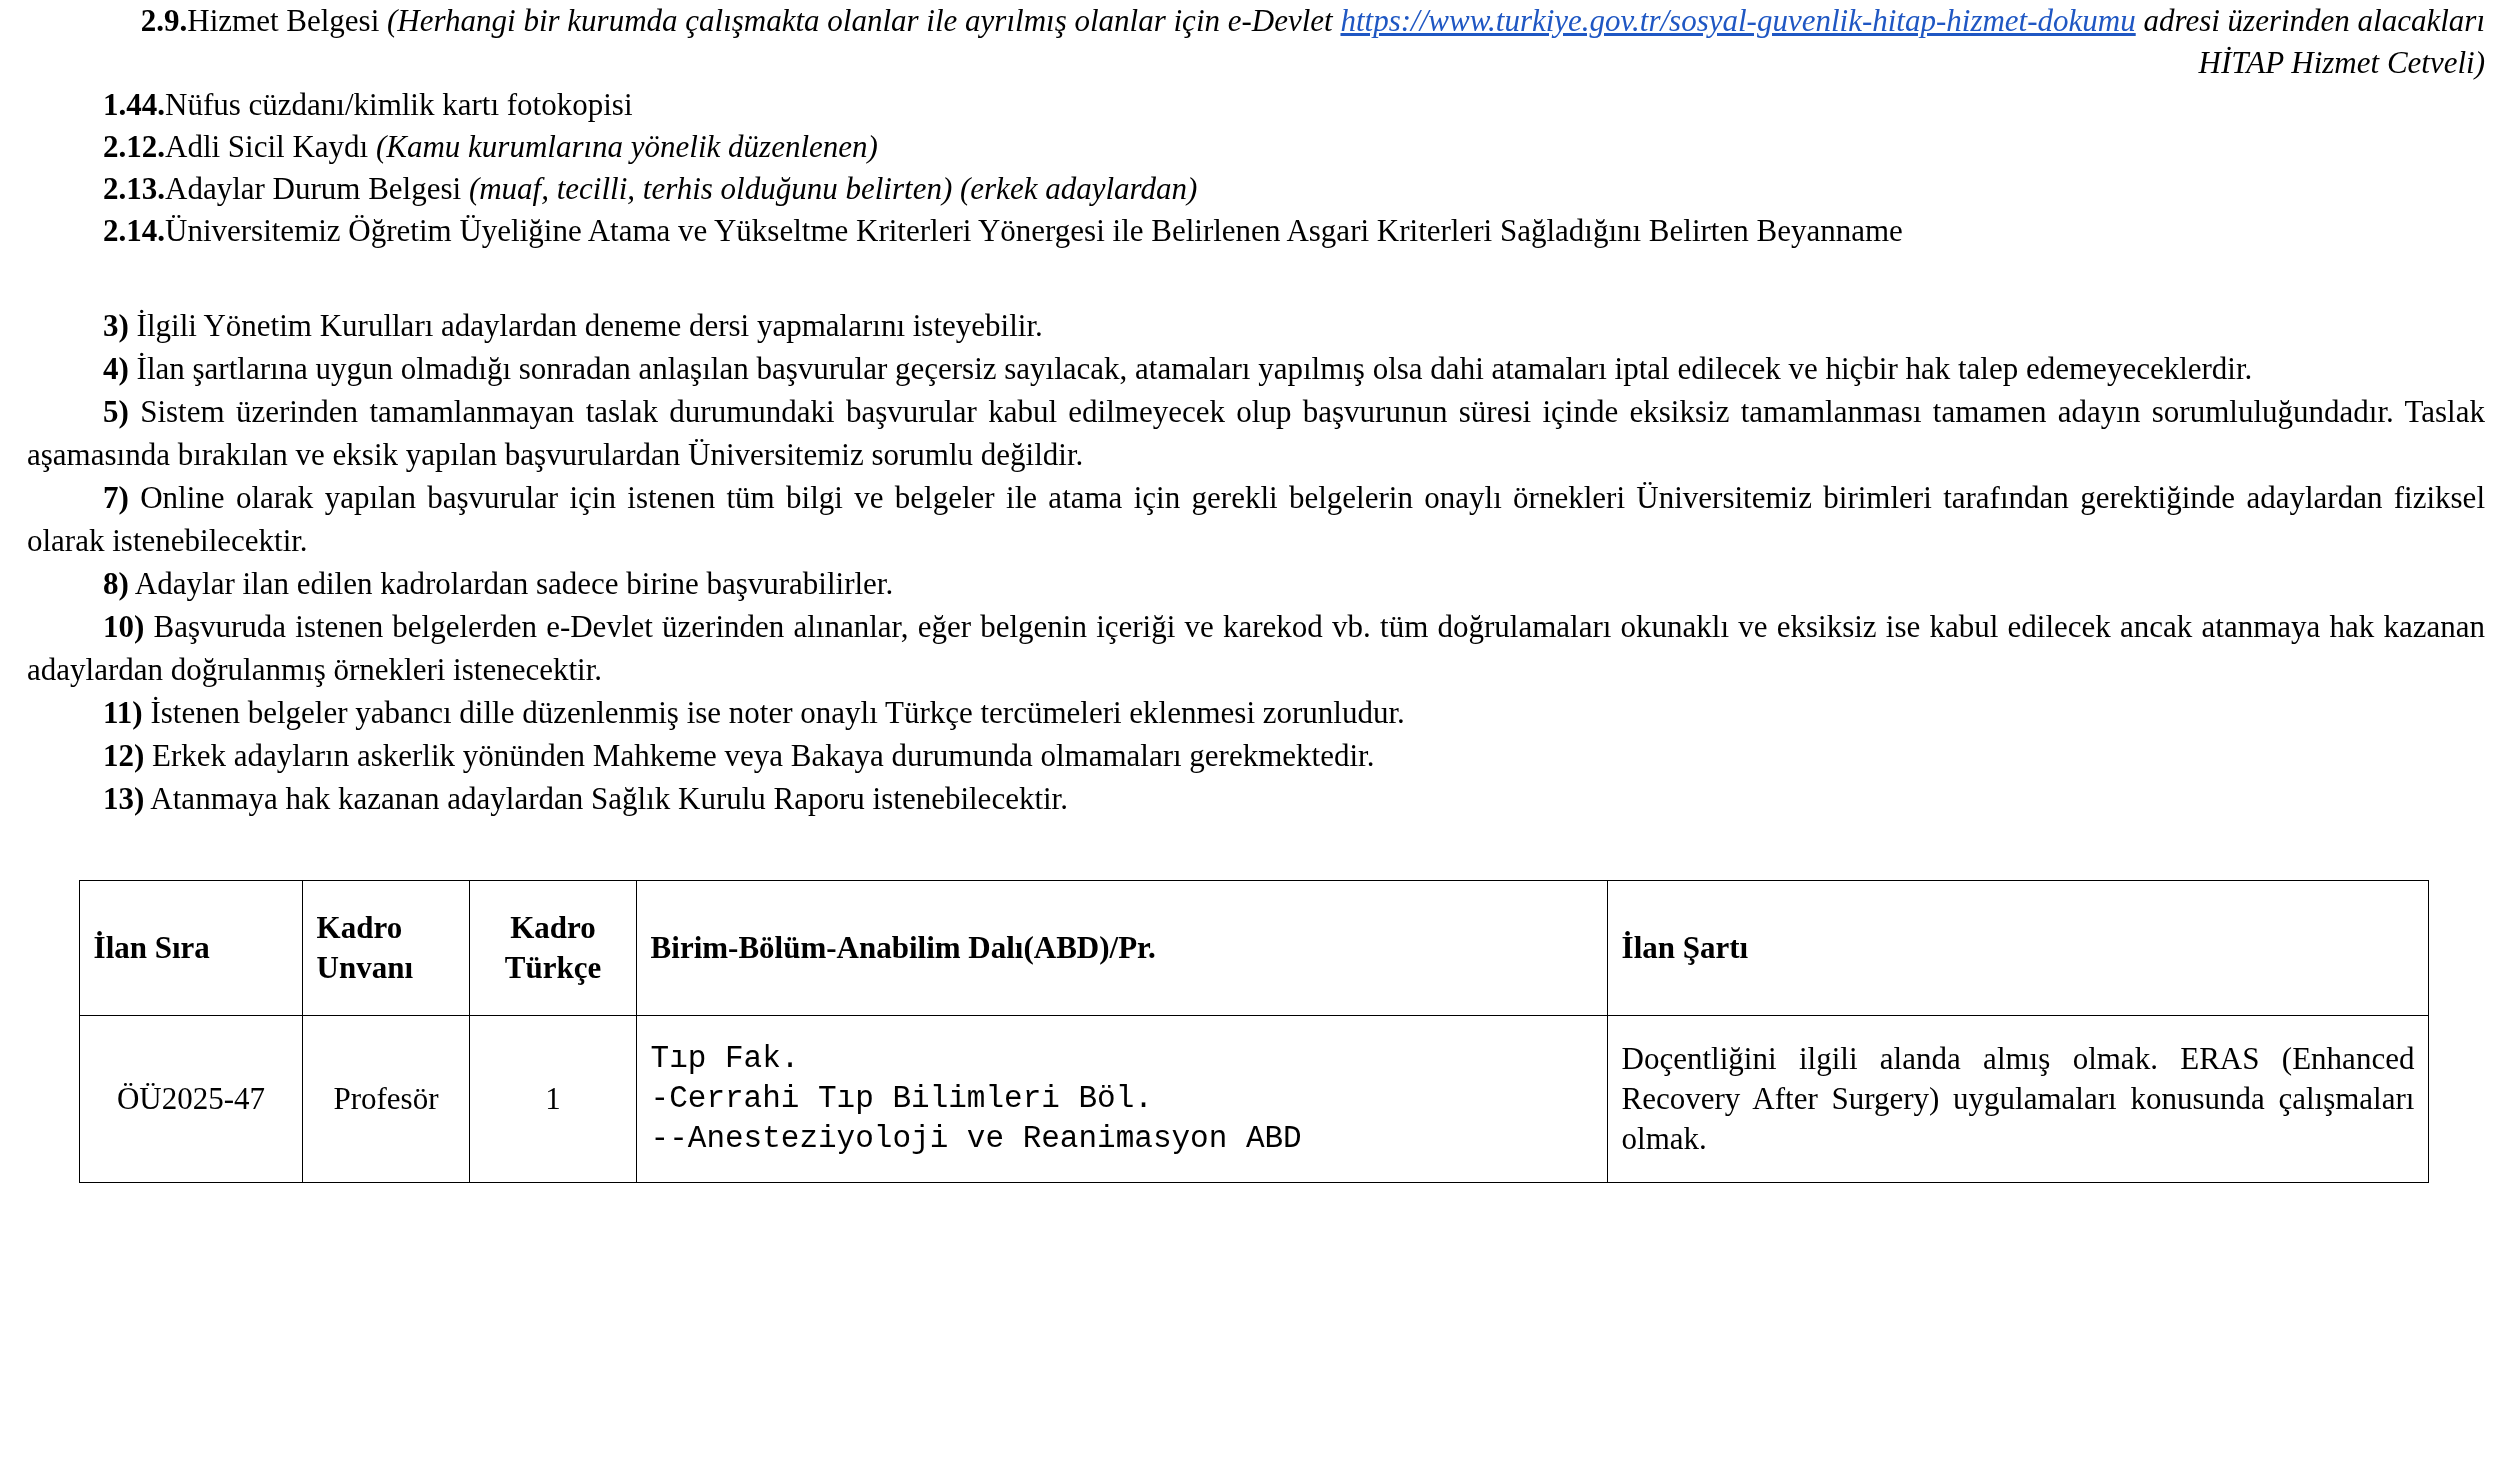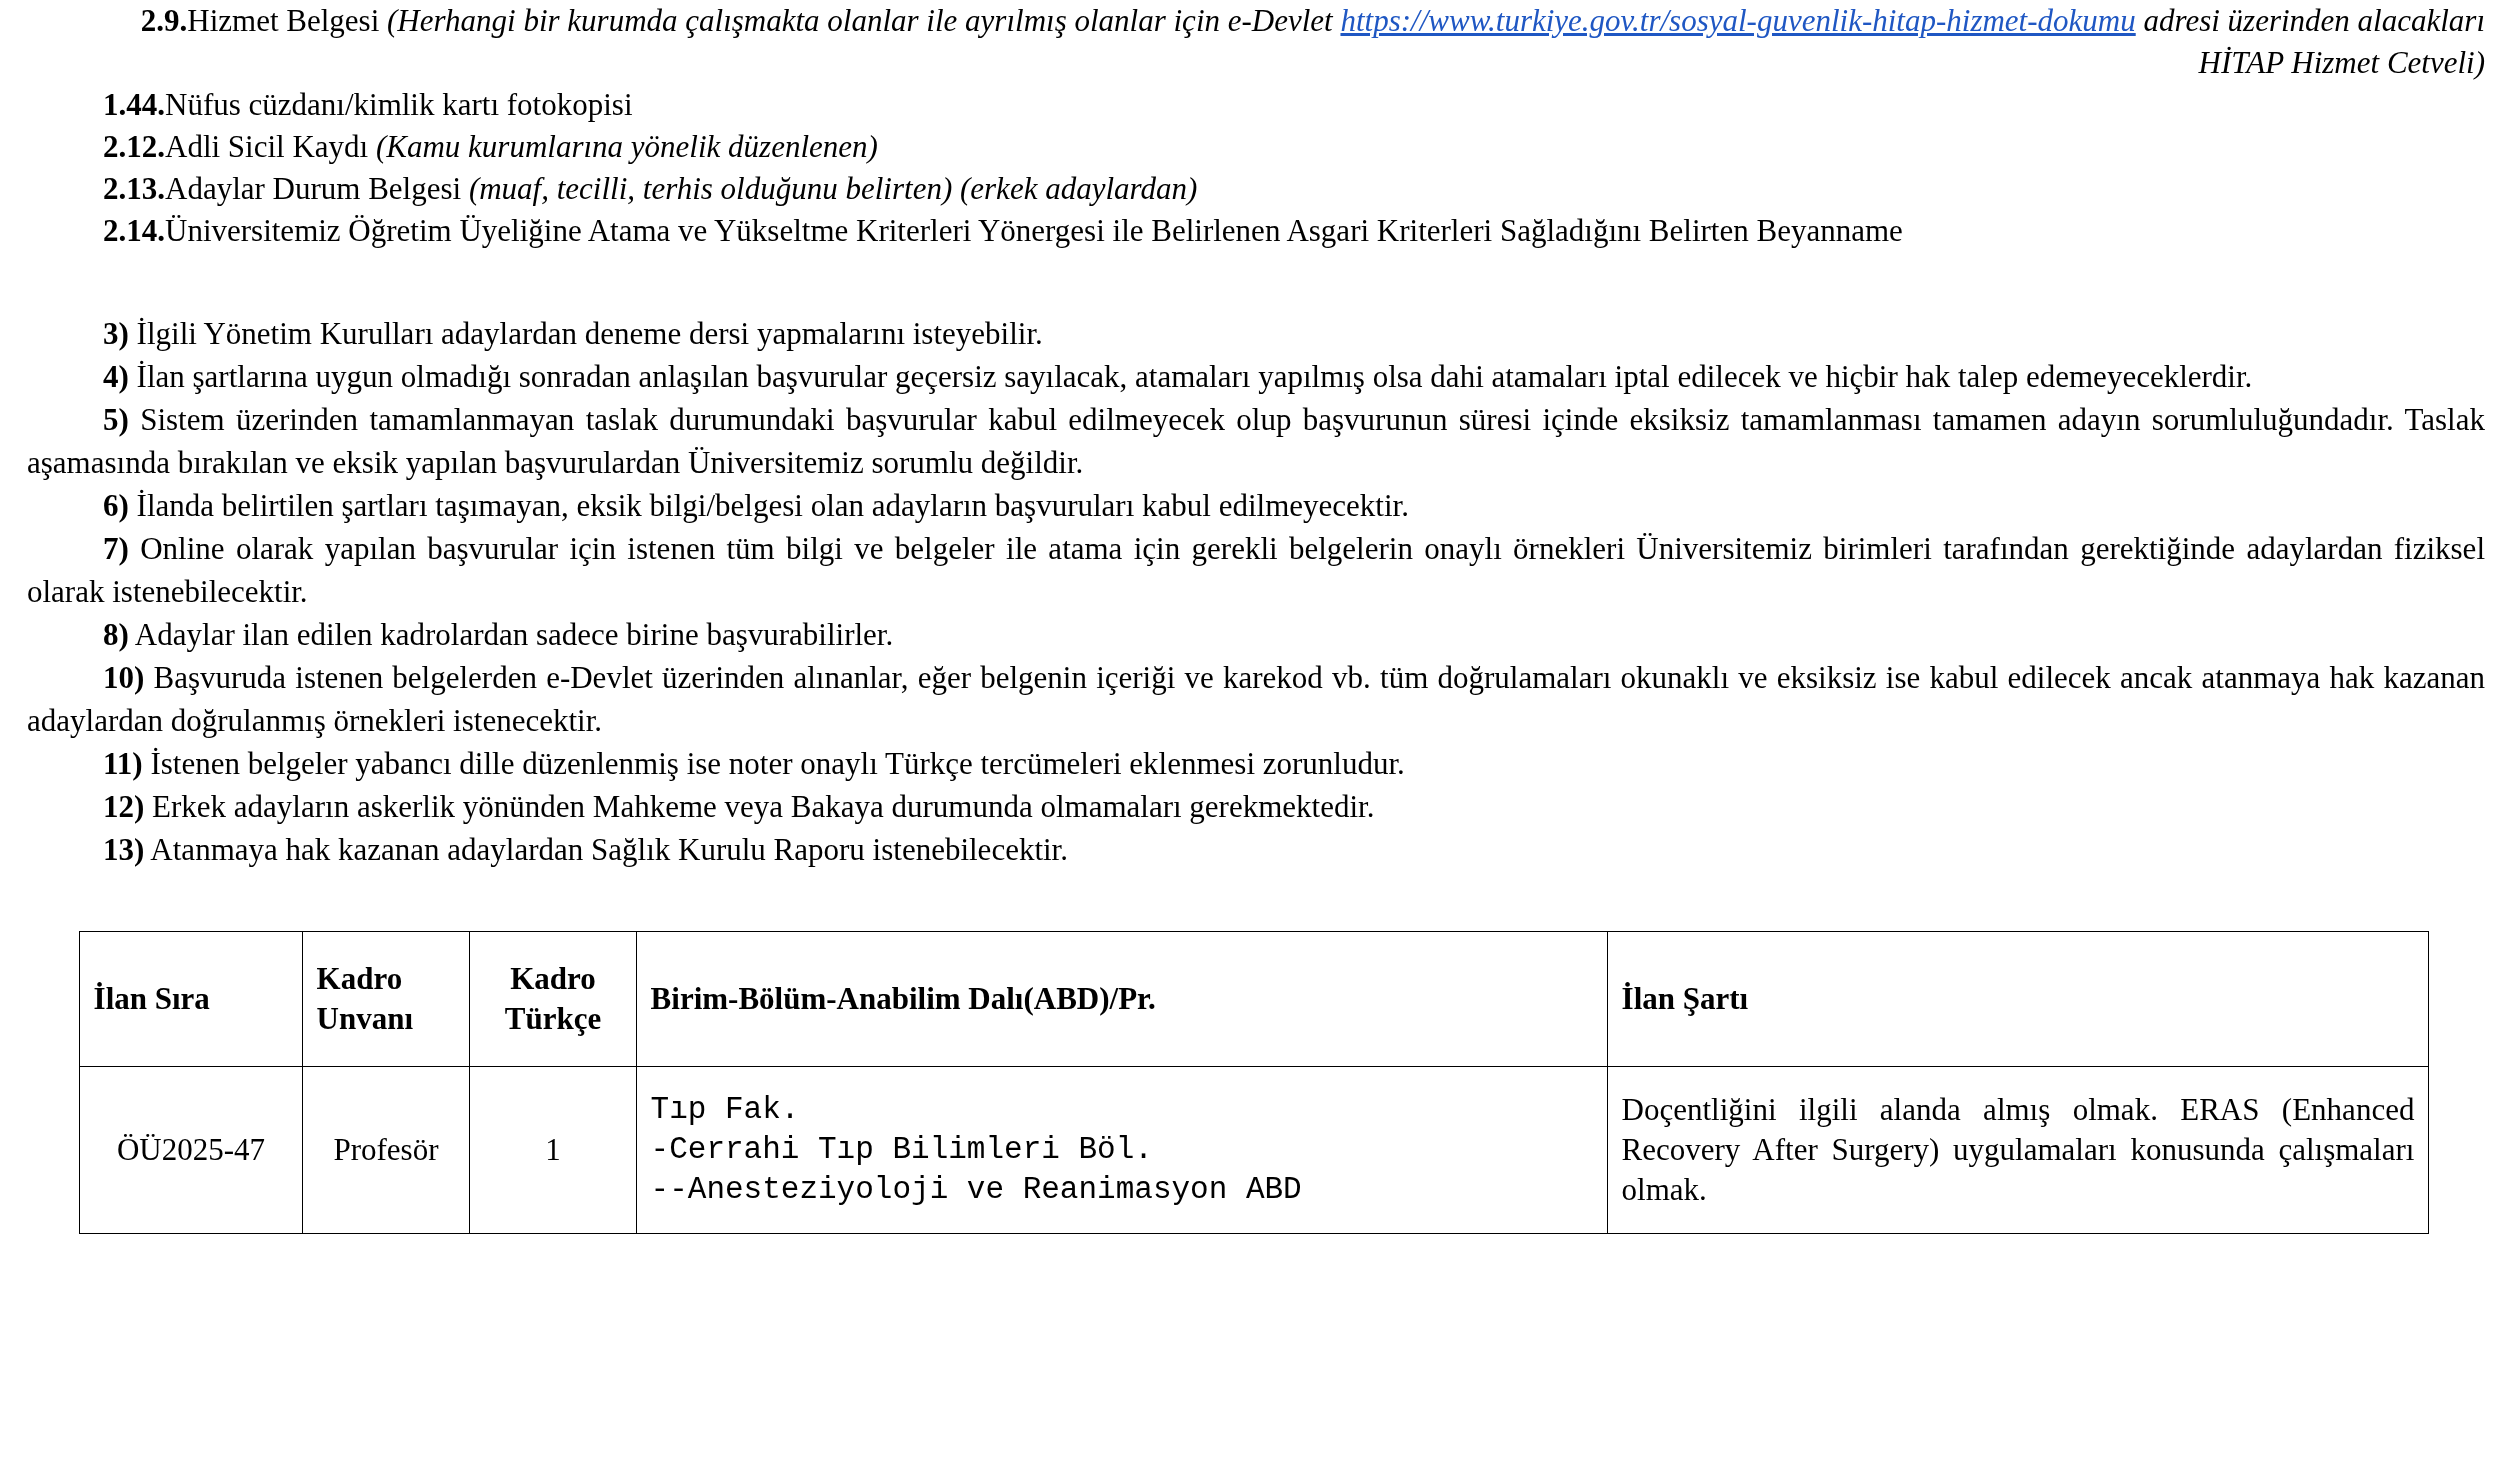--- a/index.html
+++ b/index.html
@@ -59,21 +59,21 @@
 
   a.link, .link {
     color: #1f57c3;
     text-decoration: underline;
     font-style: italic;
     word-break: break-all;
   }
 
   .gap-lg { height: 44px; }
 
-  .body-block { margin-top: 16px; }
+  .body-block { margin-top: 8px; }
 
   
   .table-wrap { margin-top: 60px; padding: 0 52px 11px 52px; }
   table.kadro {
     border-collapse: collapse;
     width: 2349px;
     table-layout: fixed;
   }
   table.kadro th, table.kadro td {
     border: 1.9px solid #000000;
@@ -132,21 +132,20 @@
   <div class="gap-lg"></div>
 
   <div class="body-block">
 
     <p class="para indent"><span class="b">3)</span><span> İlgili Yönetim Kurulları adaylardan deneme dersi yapmalarını isteyebilir.</span></p>
 
     <p class="para indent"><span class="b">4)</span><span> İlan şartlarına uygun olmadığı sonradan anlaşılan başvurular geçersiz sayılacak, atamaları yapılmış olsa dahi atamaları iptal edilecek ve hiçbir hak talep edemeyeceklerdir.</span></p>
 
     <p class="para indent"><span class="b">5)</span><span> Sistem üzerinden tamamlanmayan taslak durumundaki başvurular kabul edilmeyecek olup başvurunun süresi içinde eksiksiz tamamlanması tamamen adayın sorumluluğundadır. Taslak aşamasında bırakılan ve eksik yapılan başvurulardan Üniversitemiz sorumlu değildir.</span></p>
 
-    <p class="para indent"><span class="b">6)</span><span> İlanda belirtilen şartları taşımayan, eksik bilgi/belgesi olan adayların başvuruları kabul edilmeyecektir.</span></p>
 
     <p class="para indent"><span class="b">7)</span><span> Online olarak yapılan başvurular için istenen tüm bilgi ve belgeler ile atama için gerekli belgelerin onaylı örnekleri Üniversitemiz birimleri tarafından gerektiğinde adaylardan fiziksel olarak istenebilecektir.</span></p>
 
     <p class="para indent"><span class="b">8)</span><span> Adaylar ilan edilen kadrolardan sadece birine başvurabilirler.</span></p>
 
 
     <p class="para indent"><span class="b">10)</span><span> Başvuruda istenen belgelerden e-Devlet üzerinden alınanlar, eğer belgenin içeriği ve karekod vb. tüm doğrulamaları okunaklı ve eksiksiz ise kabul edilecek ancak atanmaya hak kazanan adaylardan doğrulanmış örnekleri istenecektir.</span></p>
 
     <p class="para indent"><span class="b">11)</span><span> İstenen belgeler yabancı dille düzenlenmiş ise noter onaylı Türkçe tercümeleri eklenmesi zorunludur.</span></p>
 

